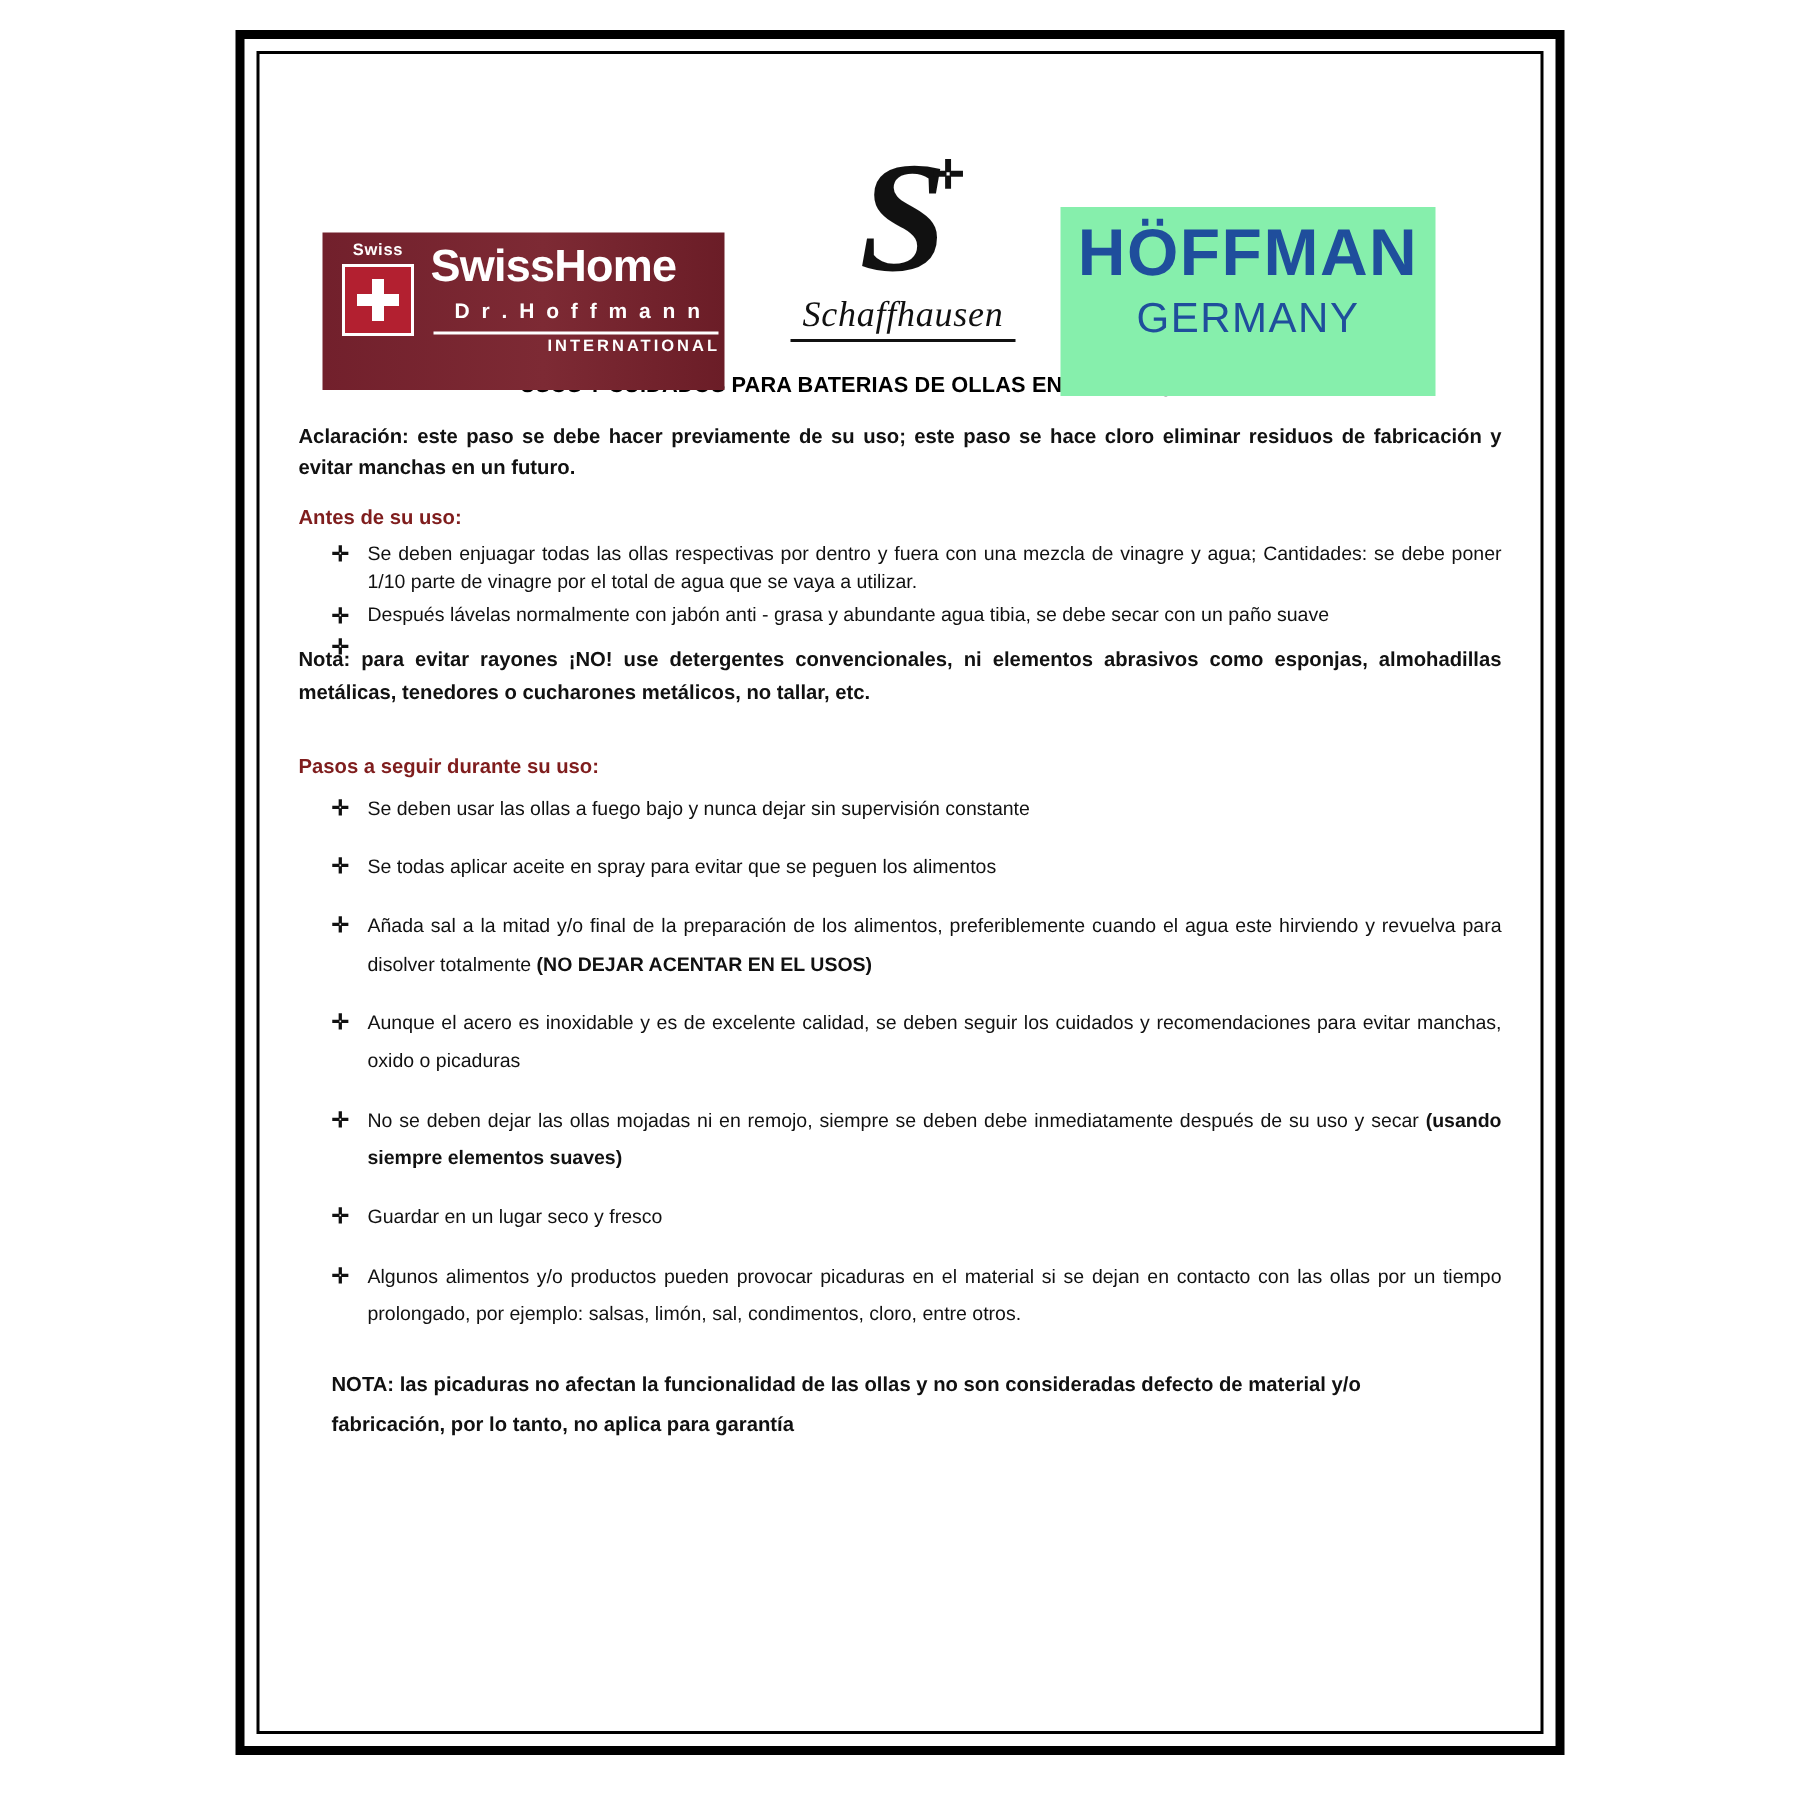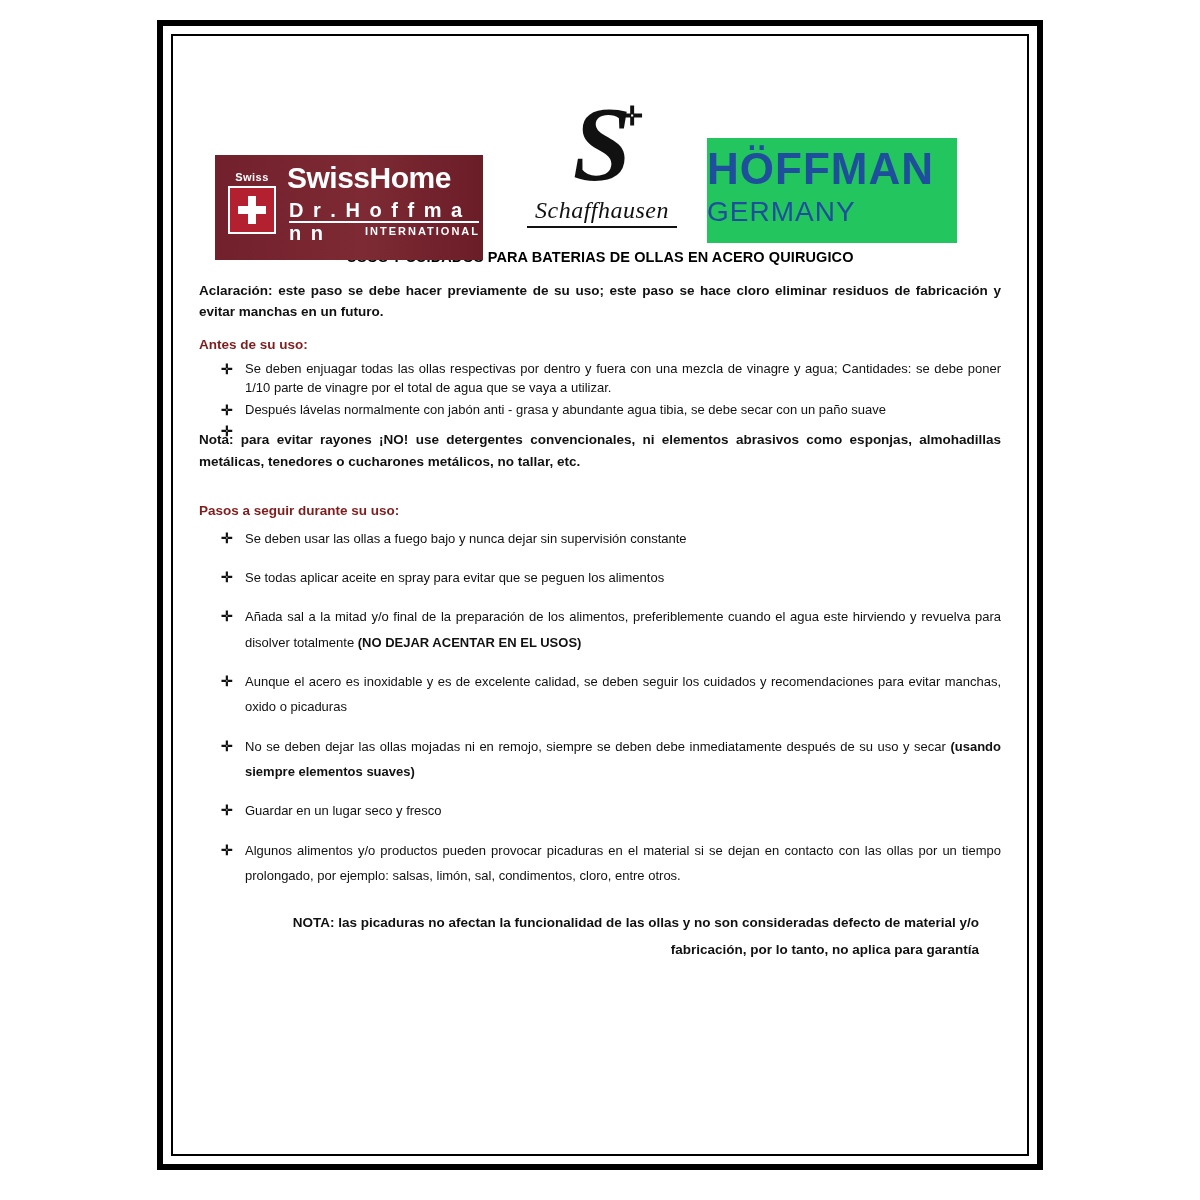--- a/index.html
+++ b/index.html
@@ -60,21 +60,21 @@
     top: 105px;
     width: 268px;
     height: 105px;
     background: #6e1c27;
     background: linear-gradient(90deg, #72202c 0%, #7d2a34 55%, #6b1d27 100%);
     overflow: hidden;
   }
   .swiss-left {
     position: absolute;
     left: 6px;
-    top: 14px;
+    top: 4px;
     width: 62px;
     height: 72px;
     text-align: center;
   }
   .swiss-word {
     font-size: 11px;
     color: #ffffff;
     font-weight: bold;
     letter-spacing: .5px;
     margin-top: 2px;
@@ -104,23 +104,23 @@
     left: 72px;
     top: 6px;
     font-size: 30px;
     font-weight: bold;
     color: #ffffff;
     letter-spacing: -0.5px;
     font-family: "Liberation Sans", sans-serif;
   }
   .swiss-sub {
     position: absolute;
-    left: 74px;
+    left: 88px;
     top: 44px;
-    font-size: 20px;
+    font-size: 14px;
     font-weight: bold;
     color: #ffffff;
     letter-spacing: 2px;
   }
   .swiss-rule {
     position: absolute;
     left: 74px;
     top: 66px;
     width: 190px;
     height: 2px;
@@ -187,22 +187,23 @@
     height: 2px;
     background: #111111;
     margin: 2px auto 0 auto;
   }
 
   .logo-hoffman {
     position: absolute;
     left: 512px;
     top: 88px;
     width: 250px;
-    height: 105px;
-    background: #22c55e;
+    height: 126px;
+    background: #86efac;
+    text-align: center;
   }
   .hoff-title {
     font-size: 44px;
     font-weight: bold;
     color: #1f4e9c;
     letter-spacing: 1px;
     margin-top: 6px;
     font-family: "Liberation Sans", sans-serif;
   }
   .hoff-sub {
@@ -268,21 +269,21 @@
     color: #111111;
     line-height: 1.6;
     text-align: justify;
     margin: 10px 4px 0 4px;
   }
   .final-note {
     font-size: 13.5px;
     font-weight: bold;
     color: #111111;
     line-height: 1.95;
-    text-align: right;
+    text-align: left;
     margin: 22px 26px 0 26px;
   }
   .gap { height: 26px; }
   .strong-inline { font-weight: bold; }
 </style>
 </head>
 <body>
 
 <div id="page">
   <div class="outer-frame">

